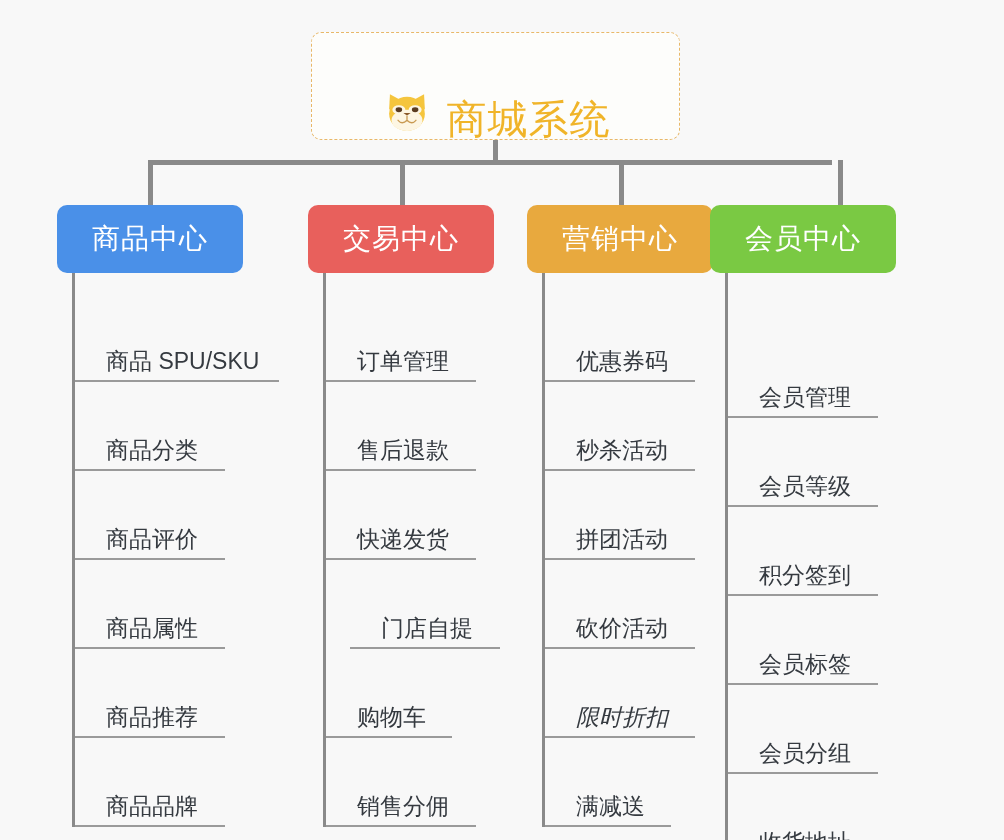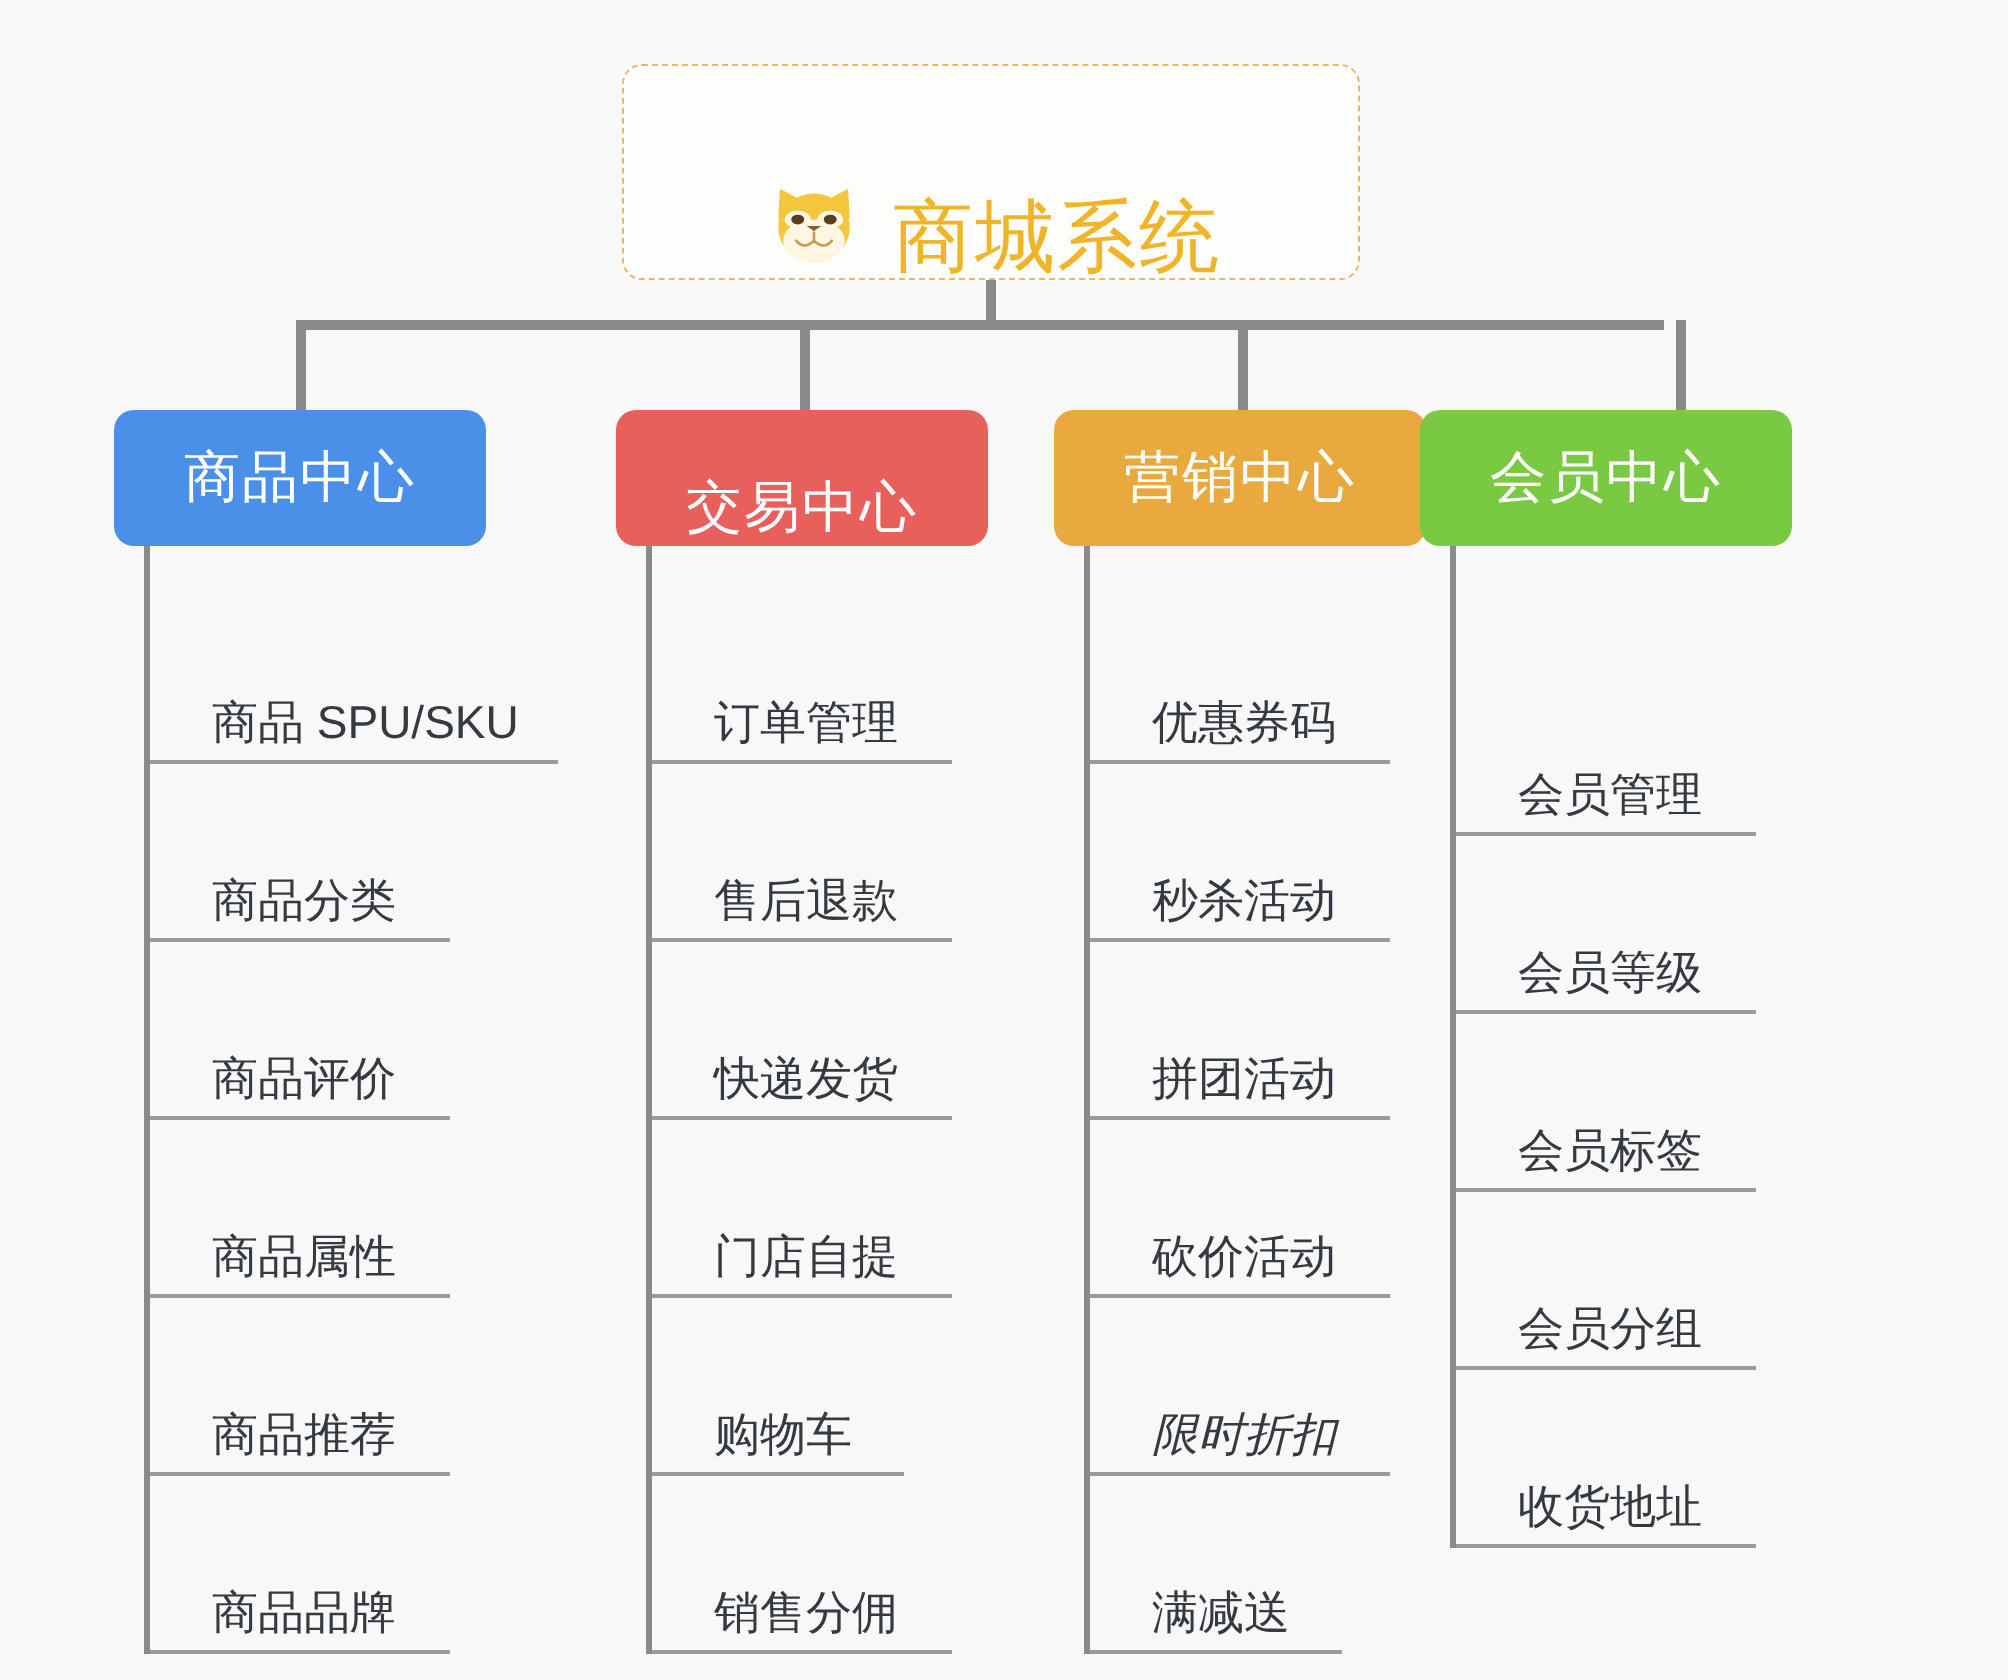--- a/index.html
+++ b/index.html
@@ -160,34 +160,34 @@
           </div>
           <div class="leaf" style="width: 150px;">
             <span class="leaf-label">商品推荐</span>
           </div>
           <div class="leaf" style="width: 150px;">
             <span class="leaf-label">商品品牌</span>
           </div>
         </div>
       </div>
       <div class="column" style="left: 308px; width: 186px;">
-        <div class="cat-box" style="background: rgb(232, 96, 92); align-items: flex-end;">
+        <div class="cat-box" style="background: rgb(232, 96, 92);">
           <span>交易中心</span>
         </div>
         <div class="leaf-list">
           <div class="leaf" style="width: 150px;">
             <span class="leaf-label">订单管理</span>
           </div>
           <div class="leaf" style="width: 150px;">
             <span class="leaf-label">售后退款</span>
           </div>
           <div class="leaf" style="width: 150px;">
             <span class="leaf-label">快递发货</span>
           </div>
-          <div class="leaf" style="width: 150px;">
+          <div class="leaf" style="width: 150px; margin-left: 24px;">
             <span class="leaf-label">门店自提</span>
           </div>
           <div class="leaf" style="width: 126px;">
             <span class="leaf-label">购物车</span>
           </div>
           <div class="leaf" style="width: 150px;">
             <span class="leaf-label">销售分佣</span>
           </div>
         </div>
       </div>
@@ -219,20 +219,23 @@
       <div class="column" style="left: 710px; width: 186px;">
         <div class="cat-box" style="background: rgb(122, 201, 67);">
           <span>会员中心</span>
         </div>
         <div class="leaf-list">
           <div class="leaf" style="width: 150px; margin-top: 16px;">
             <span class="leaf-label">会员管理</span>
           </div>
           <div class="leaf" style="width: 150px;">
             <span class="leaf-label">会员等级</span>
+          </div>
+          <div class="leaf" style="width: 150px;">
+            <span class="leaf-label">积分签到</span>
           </div>
           <div class="leaf" style="width: 150px;">
             <span class="leaf-label">会员标签</span>
           </div>
           <div class="leaf" style="width: 150px;">
             <span class="leaf-label">会员分组</span>
           </div>
           <div class="leaf" style="width: 150px;">
             <span class="leaf-label">收货地址</span>
           </div>

